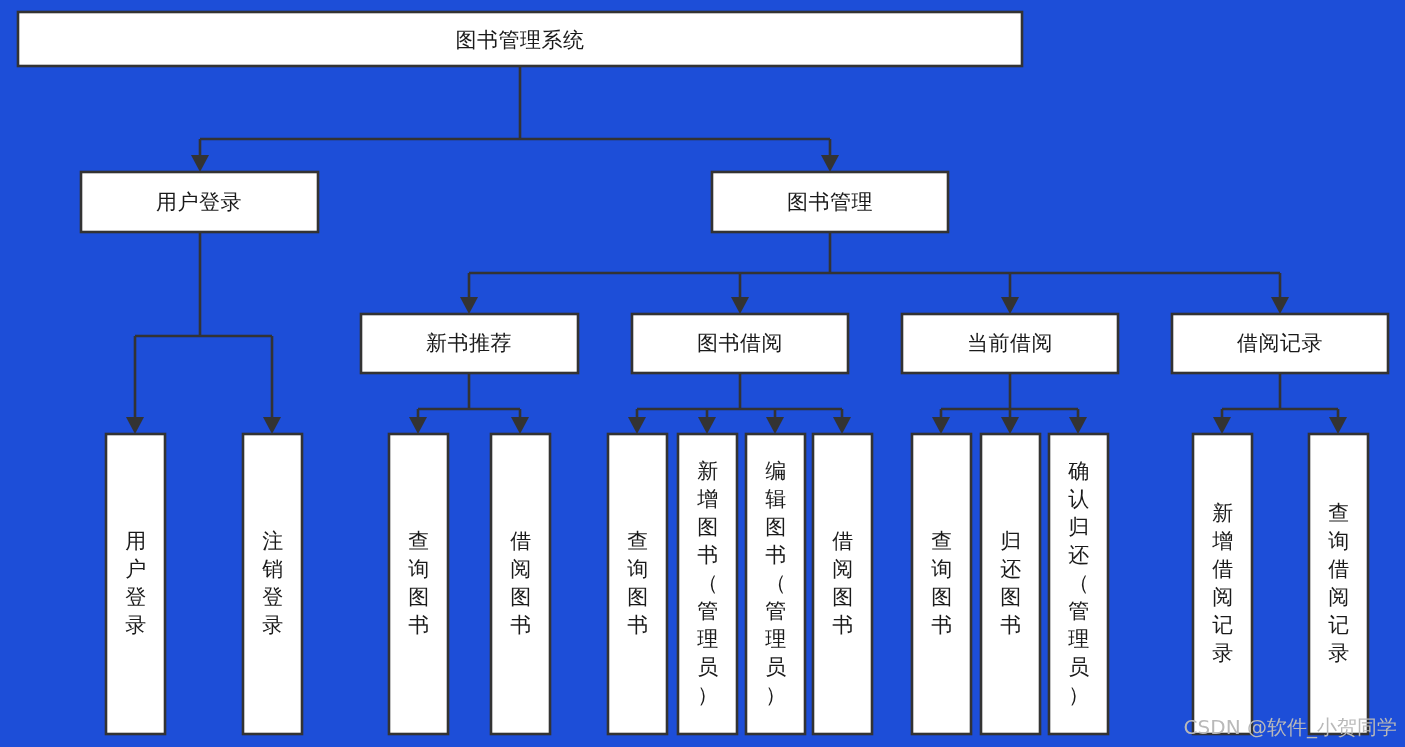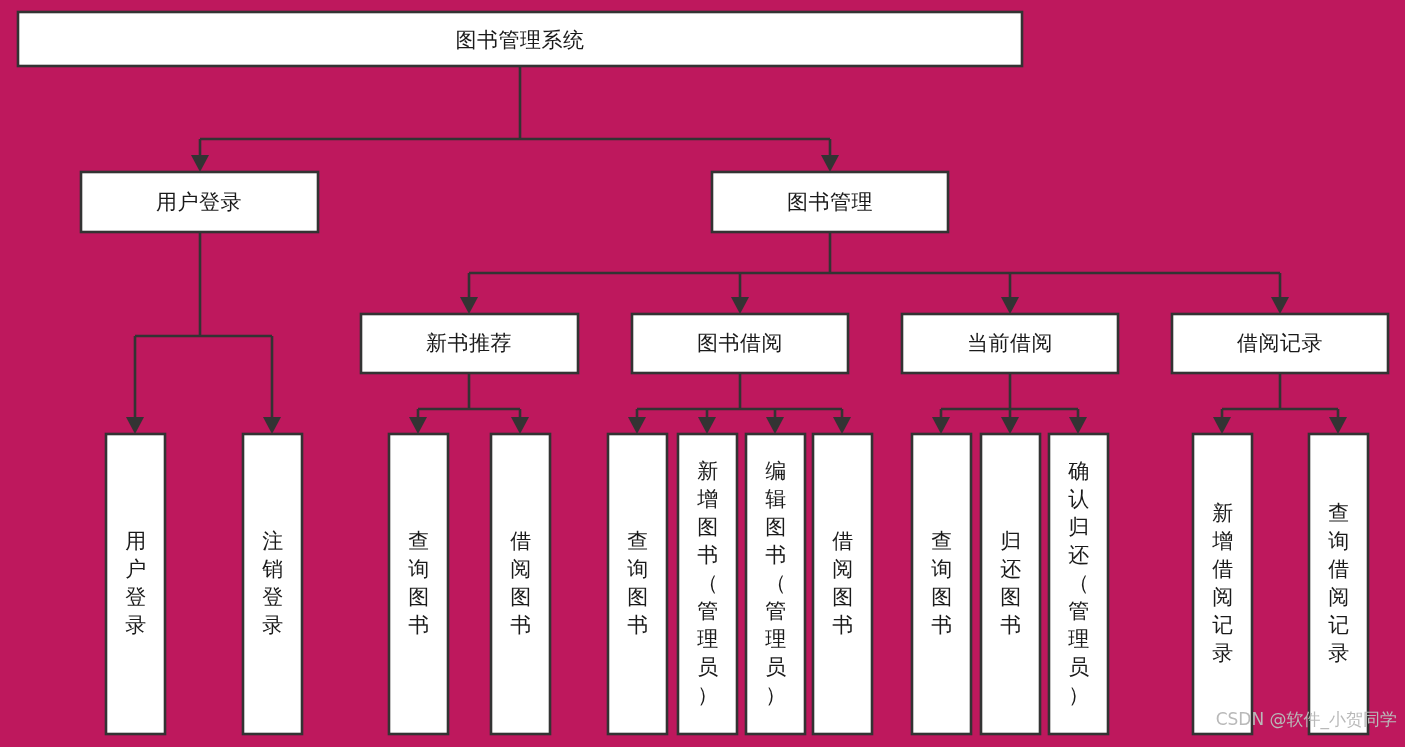--- a/index.html
+++ b/index.html
@@ -8,21 +8,21 @@
     padding: 0;
     background: #ffffff;
   }
   body {
     font-family: "DejaVu Sans", "Liberation Sans", sans-serif;
   }
   #diagram-root {
     position: relative;
     width: 1405px;
     height: 747px;
-    background: #be185d;
+    background: #1d4ed8;
     overflow: hidden;
   }
   svg#flow-svg {
     position: absolute;
     left: 0;
     top: 0;
     width: 1405px;
     height: 747px;
     display: block;
   }
@@ -52,23 +52,23 @@
     fill: none;
     stroke-linecap: butt;
   }
   .arrow-head {
     fill: #333333;
     stroke: none;
   }
   .watermark {
     position: absolute;
     right: 8px;
-    bottom: 16px;
-    font-family: "DejaVu Sans", "Liberation Sans", sans-serif;
-    font-size: 17px;
+    bottom: 6px;
+    font-family: "DejaVu Sans", "Liberation Sans", sans-serif;
+    font-size: 20px;
     color: #b9b9b9;
     white-space: nowrap;
     pointer-events: none;
     user-select: none;
   }
 </style>
 </head>
 <body>
 
 <div id="diagram-root">

